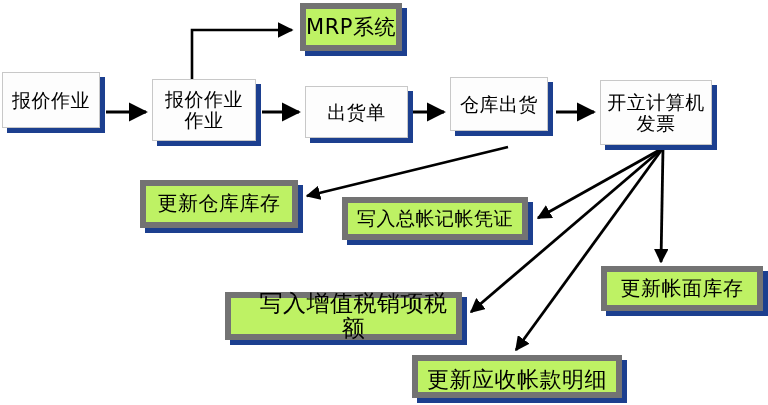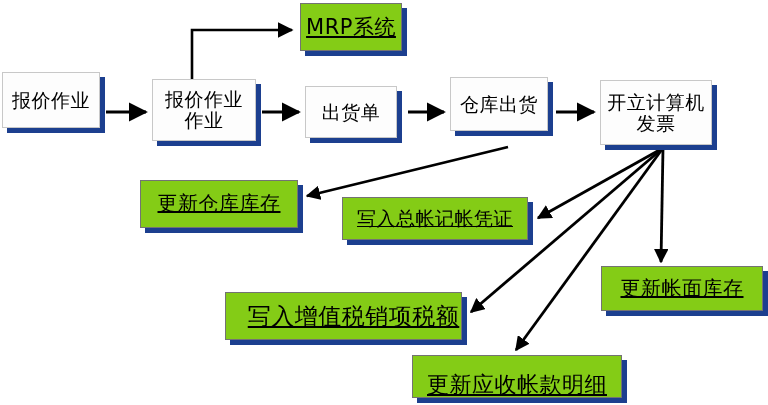--- a/index.html
+++ b/index.html
@@ -35,24 +35,23 @@
     font-weight: 500;
     z-index: 3;
     letter-spacing: 0.5px;
   }
   .node.process {
     background: #fdfdfd;
     border: 1px solid #c8c8c8;
     box-shadow: 5px 5px 0 0 #1c3f8f;
   }
   .node.action {
-    background: #84cc16;
-    border: 1px solid #737373;
+    background: #bef264;
+    border: 6px solid #737373;
     box-shadow: 5px 5px 0 0 #1c3f8f;
-    text-decoration: underline;
   }
   .node .lbl {
     display: block;
     width: 100%;
     white-space: pre-line;
   }
 </style>
 </head>
 <body>
 
@@ -110,21 +109,21 @@
       <div class="node process" style="left: 2px; top: 72px; width: 98px; height: 56px;">
         <span class="lbl" style="font-size: 19px;">报价作业</span>
       </div>
       <div class="node process" style="left: 152px; top: 79px; width: 104px; height: 62px;">
         <span class="lbl" style="font-size: 19px;">报价作业
 作业</span>
       </div>
       <div class="node action" style="left: 300px; top: 3px; width: 102px; height: 48px;">
         <span class="lbl" style="font-size: 21px;">MRP系统</span>
       </div>
-      <div class="node process" style="left: 305px; top: 86px; width: 92px; height: 52px;">
+      <div class="node process" style="left: 305px; top: 86px; width: 103px; height: 52px;">
         <span class="lbl" style="font-size: 19px;">出货单</span>
       </div>
       <div class="node process" style="left: 450px; top: 77px; width: 98px; height: 54px;">
         <span class="lbl" style="font-size: 19px;">仓库出货</span>
       </div>
       <div class="node process" style="left: 600px; top: 80px; width: 112px; height: 65px;">
         <span class="lbl" style="font-size: 19px;">开立计算机
 发票</span>
       </div>
       <div class="node action" style="left: 140px; top: 180px; width: 158px; height: 48px;">

